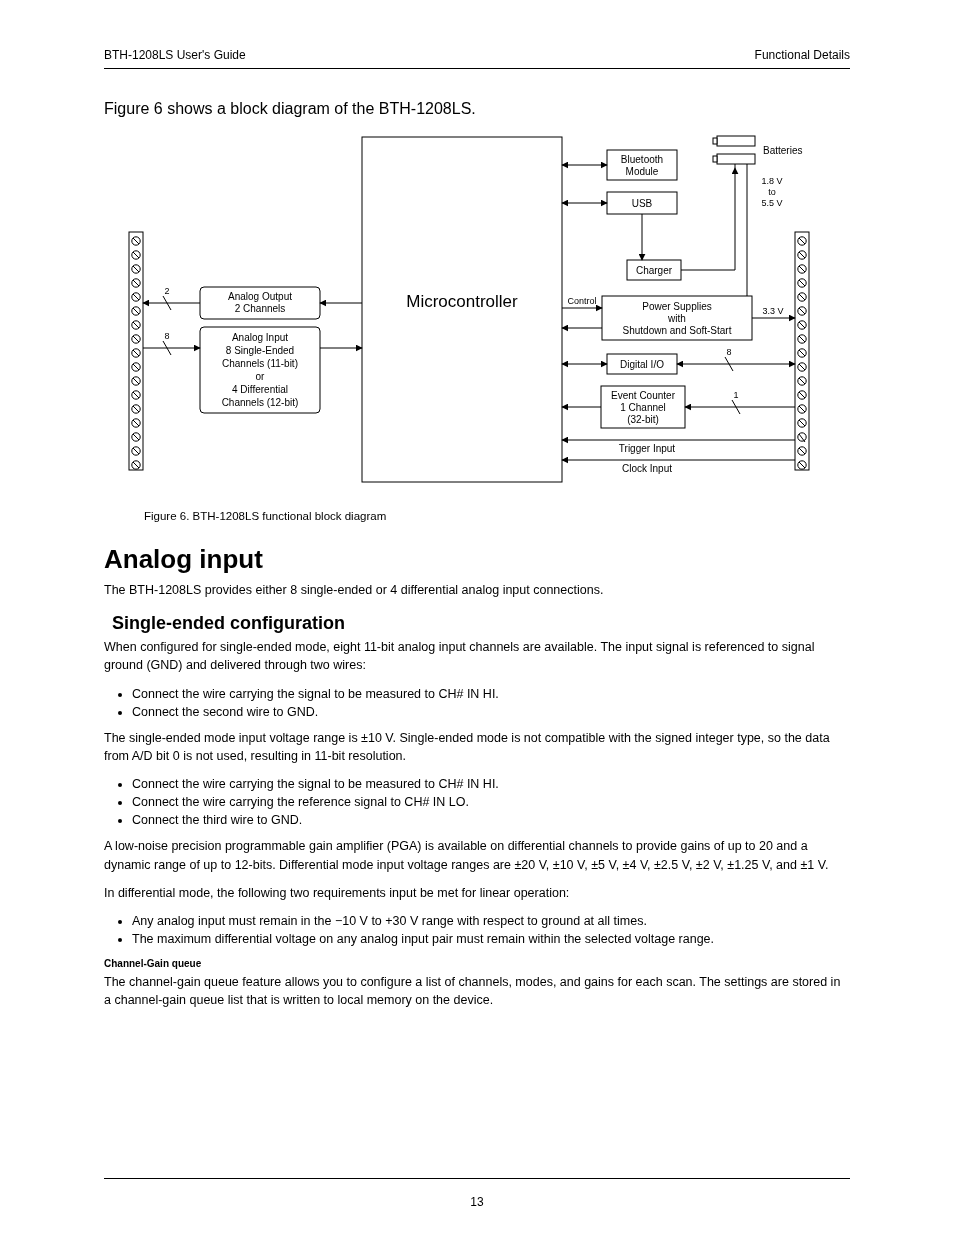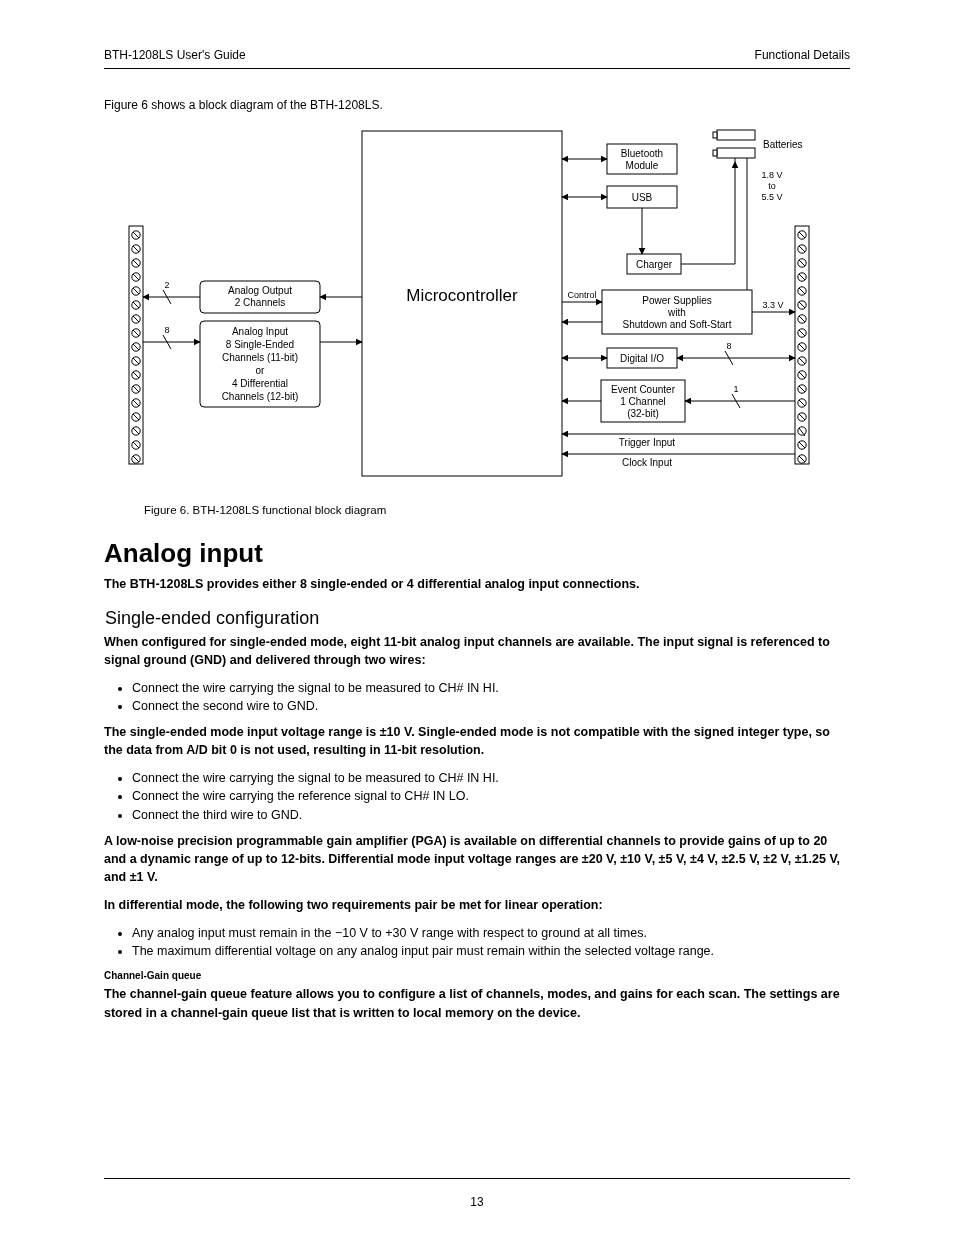--- a/index.html
+++ b/index.html
@@ -18,53 +18,52 @@
   }
   .header {
     display: flex;
     justify-content: space-between;
     font-size: 12px;
     padding-bottom: 6px;
     border-bottom: 1px solid #000;
     margin-bottom: 28px;
   }
   .intro {
-    font-size: 12px;
+    font-size: 16px;
     line-height: 1.45;
     margin: 16px 0 12px 0;
   }
   .diagram-wrap {
     width: 700px;
     margin: 0 auto;
   }
   svg { display: block; }
   .caption {
     font-size: 11.5px;
     margin: 8px 0 22px 40px;
   }
   h2.section {
     font-size: 26px;
     font-weight: 600;
     margin: 18px 0 6px 0;
   }
   h3.sub {
     font-size: 18px;
-    font-weight: 400;
-    margin: 14px 0 4px 1px;
+    font-weight: 700;
+    margin: 14px 0 4px 8px;
   }
   h4.subsub {
     font-size: 10px;
     font-weight: 600;
     margin: 10px 0 4px 0;
   }
   p.body {
     font-size: 12.5px;
     line-height: 1.45;
     margin: 4px 0 10px 0;
-    font-weight: bold;
   }
   .footer {
     position: absolute;
     bottom: 40px;
     left: 104px;
     right: 104px;
     border-top: 1px solid #000;
     padding-top: 16px;
     font-size: 12px;
     display: flex;
@@ -279,21 +278,21 @@
     <li>Connect the second wire to GND.</li>
   </ul>
   <p class="body">The single-ended mode input voltage range is ±10 V. Single-ended mode is not compatible with the signed integer type, so the data from A/D bit 0 is not used, resulting in 11-bit resolution.</p>
 
   <ul style="font-size:12.5px;line-height:1.45;margin:4px 0 8px 0;padding-left:28px">
     <li>Connect the wire carrying the signal to be measured to CH# IN HI.</li>
     <li>Connect the wire carrying the reference signal to CH# IN LO.</li>
     <li>Connect the third wire to GND.</li>
   </ul>
   <p class="body">A low-noise precision programmable gain amplifier (PGA) is available on differential channels to provide gains of up to 20 and a dynamic range of up to 12-bits. Differential mode input voltage ranges are ±20 V, ±10 V, ±5 V, ±4 V, ±2.5 V, ±2 V, ±1.25 V, and ±1 V.</p>
-  <p class="body">In differential mode, the following two requirements pair be met for linear operation:</p>
+  <p class="body">In differential mode, the following two requirements input be met for linear operation:</p>
   <ul style="font-size:12.5px;line-height:1.45;margin:4px 0 8px 0;padding-left:28px">
     <li>Any analog input must remain in the −10 V to +30 V range with respect to ground at all times.</li>
     <li>The maximum differential voltage on any analog input pair must remain within the selected voltage range.</li>
   </ul>
 
   <h4 class="subsub">Channel-Gain queue</h4>
   <p class="body">The channel-gain queue feature allows you to configure a list of channels, modes, and gains for each scan. The settings are stored in a channel-gain queue list that is written to local memory on the device.</p>
 
   <div class="footer">
     <span></span>

